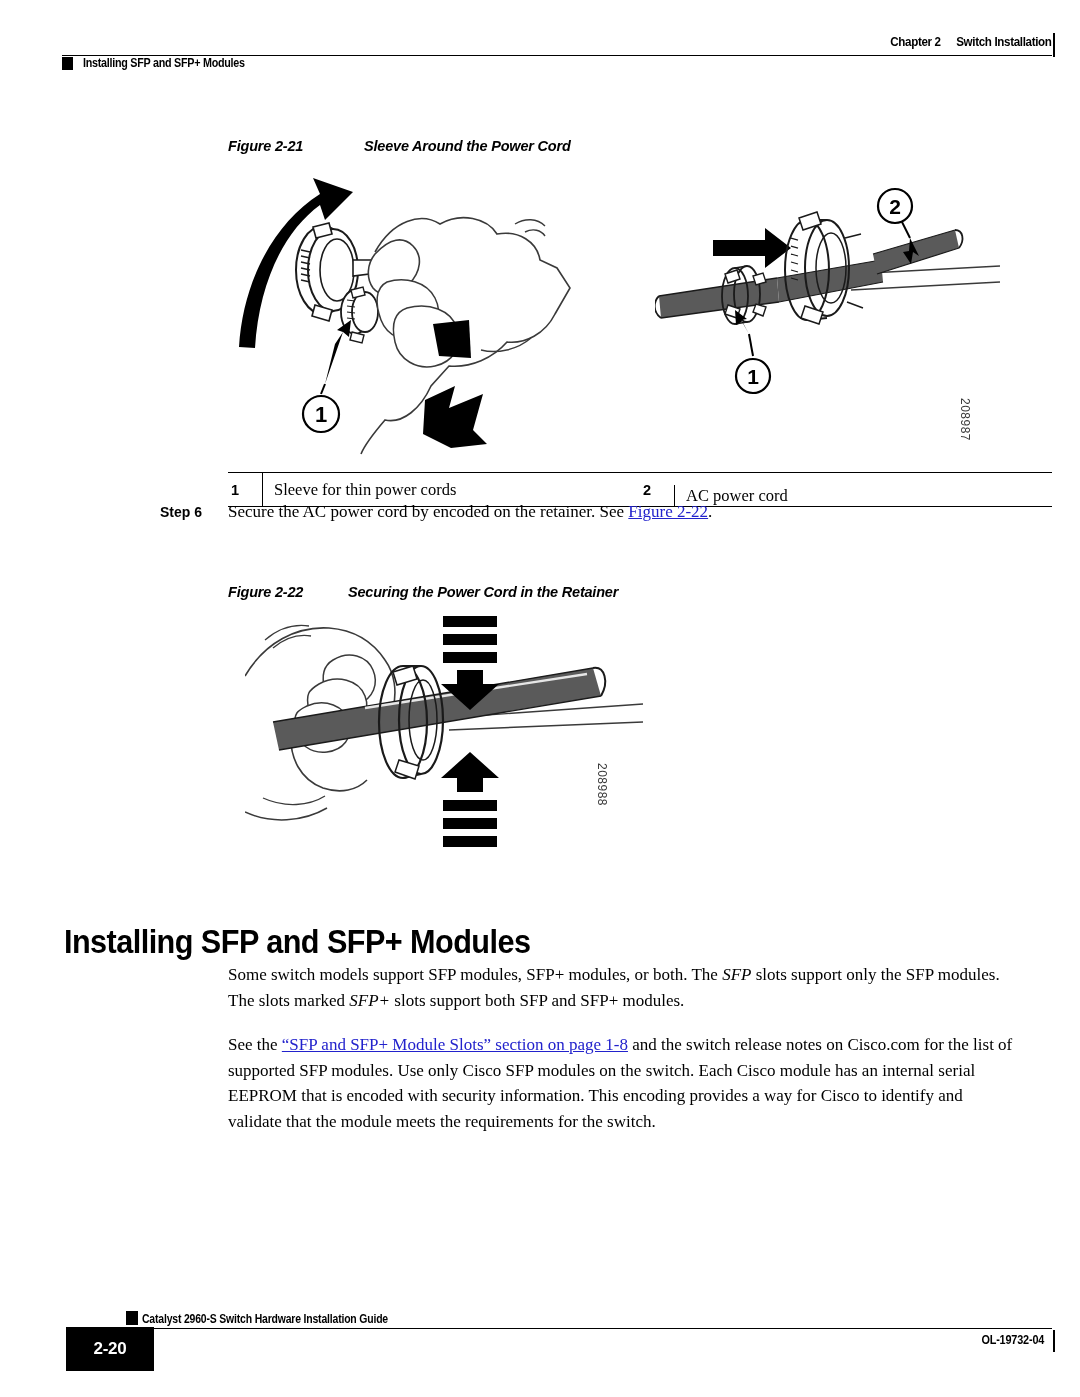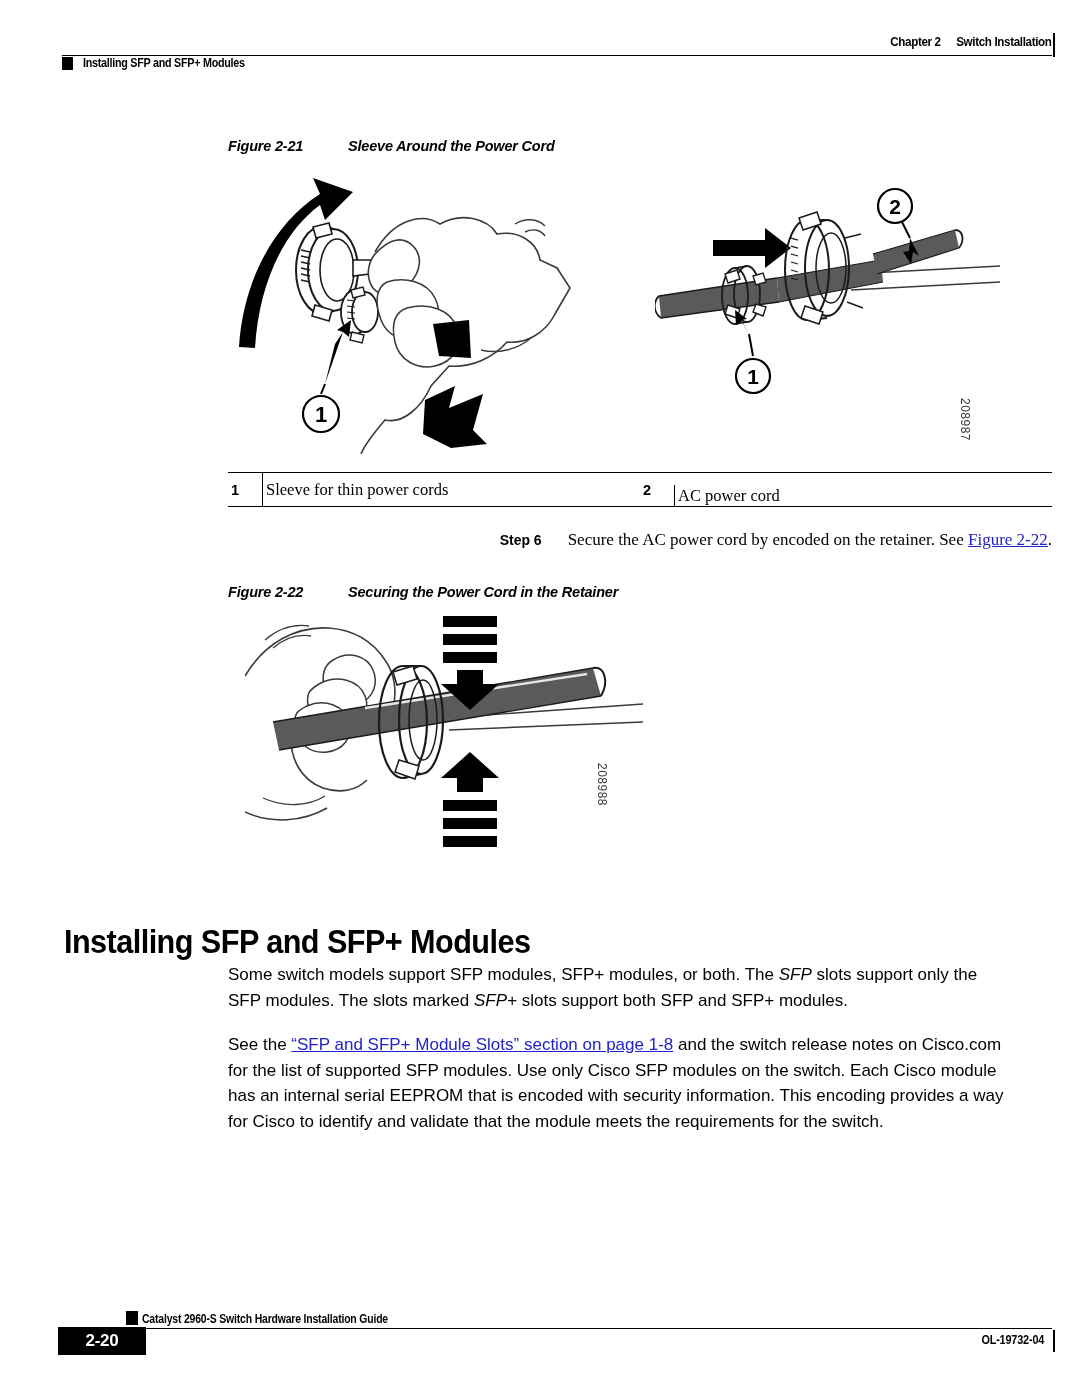--- a/index.html
+++ b/index.html
@@ -123,38 +123,37 @@
     display: flex;
     align-items: center;
     padding-left: 3px;
     box-sizing: border-box;
   }
   .legend .txt {
     font-family: "Liberation Serif", serif;
     font-size: 16.5px;
     display: flex;
     align-items: center;
-    padding-left: 3px;
+    padding-left: 11px;
     border-left: 1px solid #000;
     box-sizing: border-box;
   }
   .legend .cell-a { width: 50%; flex: none; display: flex; }
   .legend .cell-a .txt { flex: 1; }
   .legend .cell-b { flex: 1; display: flex; }
   .legend .cell-b .txt { flex: 1; margin-top: 12px; }
 
   
   .step {
     position: absolute;
     left: 160px;
     right: 28px;
-    top: 530px;
+    top: 502px;
     display: flex;
     align-items: baseline;
-    justify-content: flex-end;
   }
   .step-label {
     font-family: "Liberation Sans", sans-serif;
     font-weight: bold;
     font-size: 14px;
     width: 68px;
     flex: none;
   }
   .step-text {
     font-family: "Liberation Serif", serif;
@@ -176,21 +175,21 @@
   }
 
   
   .body-col {
     position: absolute;
     left: 228px;
     width: 786px;
     top: 962px;
   }
   .para {
-    font-family: Liberation Sans, sans-serif;
+    font-family: Liberation Serif, serif;
     font-size: 17px;
     line-height: 25.5px;
     text-align: left;
     margin: 0 0 19px 0;
   }
   .lnk { color: #2222cc; }
   .ital { font-style: italic; }
 
   
   .ftr-guide {
@@ -216,24 +215,24 @@
   .ftr-rule {
     position: absolute;
     left: 126px;
     right: 28px;
     top: 1328px;
     height: 1px;
     background: #000;
   }
   .ftr-tab {
     position: absolute;
-    left: 58px;
+    left: 66px;
     top: 1327px;
     width: 88px;
-    height: 28px;
+    height: 44px;
     background: #000;
     color: #fff;
     font-family: "Liberation Sans", sans-serif;
     font-weight: bold;
     font-size: 17px;
     display: flex;
     align-items: center;
     justify-content: center;
     letter-spacing: -0.3px;
   }
@@ -267,21 +266,21 @@
     <span>Chapter 2</span>
     <span>Switch Installation</span>
   </div>
   <div class="hdr-tick"></div>
   <div class="hdr-rule"></div>
   <div class="hdr-left">
     <div class="hdr-sq"></div>
     <div class="hdr-left-label">Installing SFP and SFP+ Modules</div>
   </div>
 
-  <div class="fig-cap" style="left:228px; top:138px;">
+  <div class="fig-cap" style="left:228px; top:138px;gap:16px;">
     <span class="fnum">Figure 2-21</span>
     <span>Sleeve Around the Power Cord</span>
   </div>
 
   <div class="art" style="left:225px; top:172px;">
     <svg width="420" height="290" viewBox="0 0 420 290" fill="none">
 
       <path d="M14 175 C18 110 48 52 95 22 L88 6 L128 20 L100 48 L95 33 C58 60 34 112 30 176 Z" fill="#000"></path>
 
       <ellipse cx="98" cy="98" rx="27" ry="44" stroke="#1a1a1a" stroke-width="2" fill="#fff"></ellipse>

